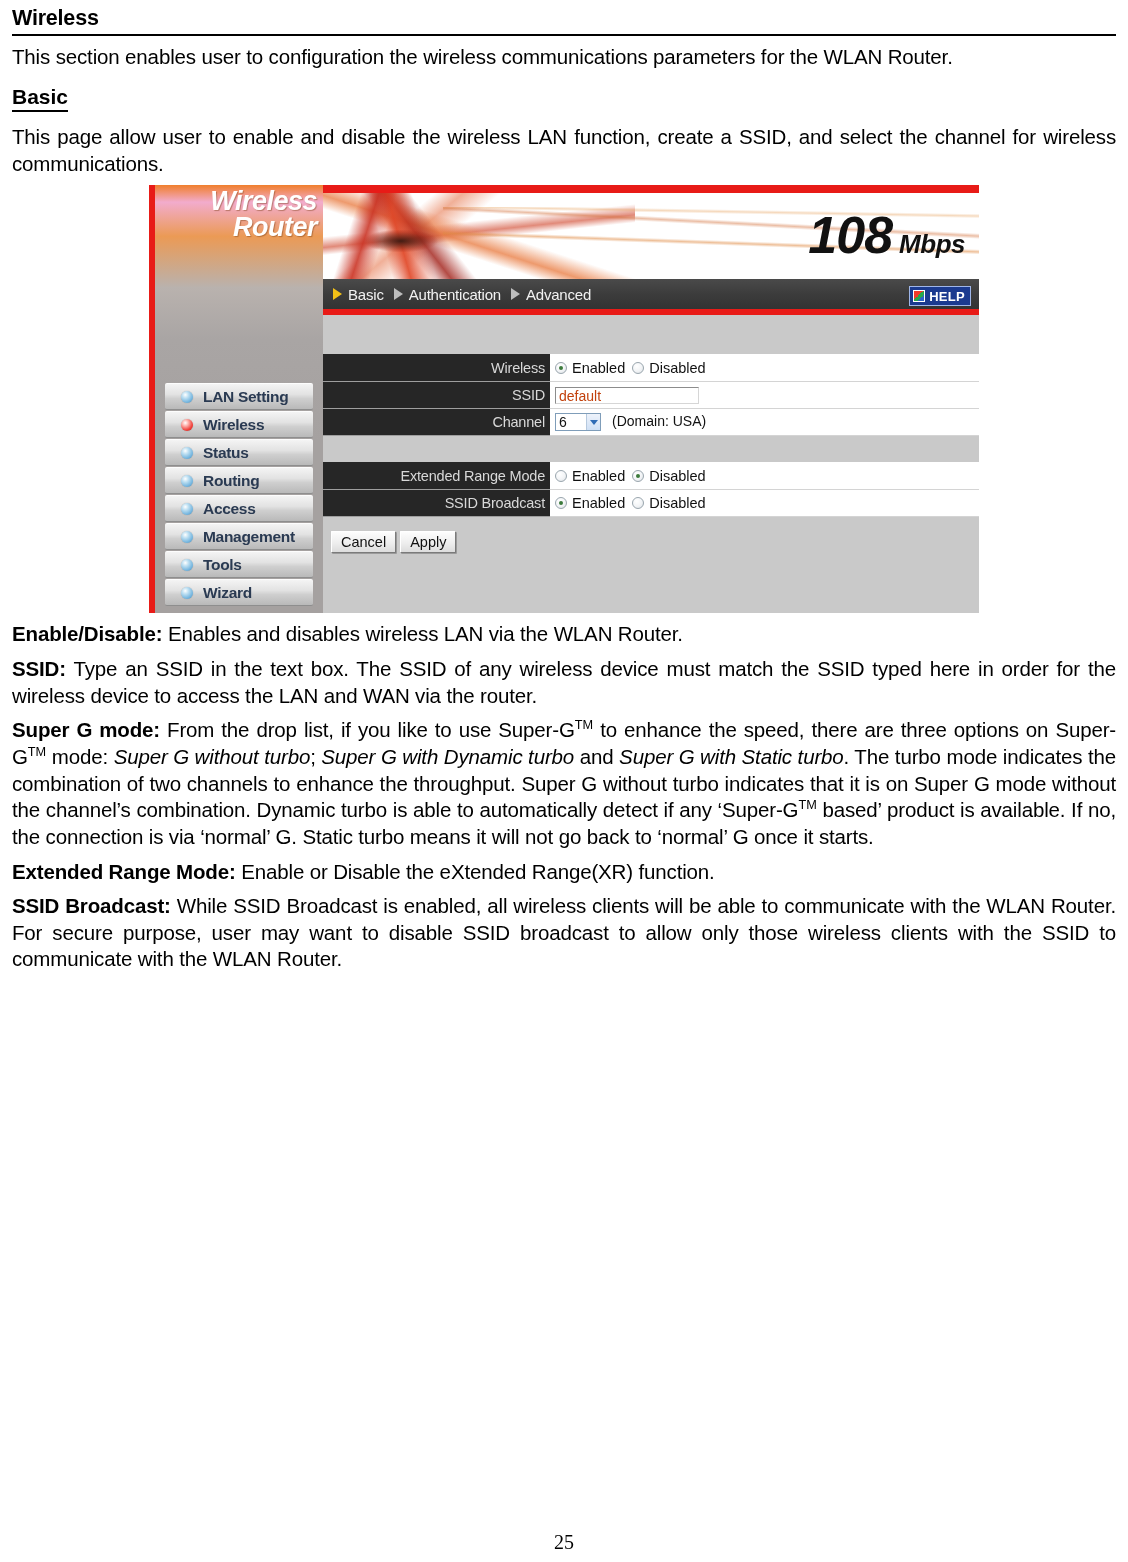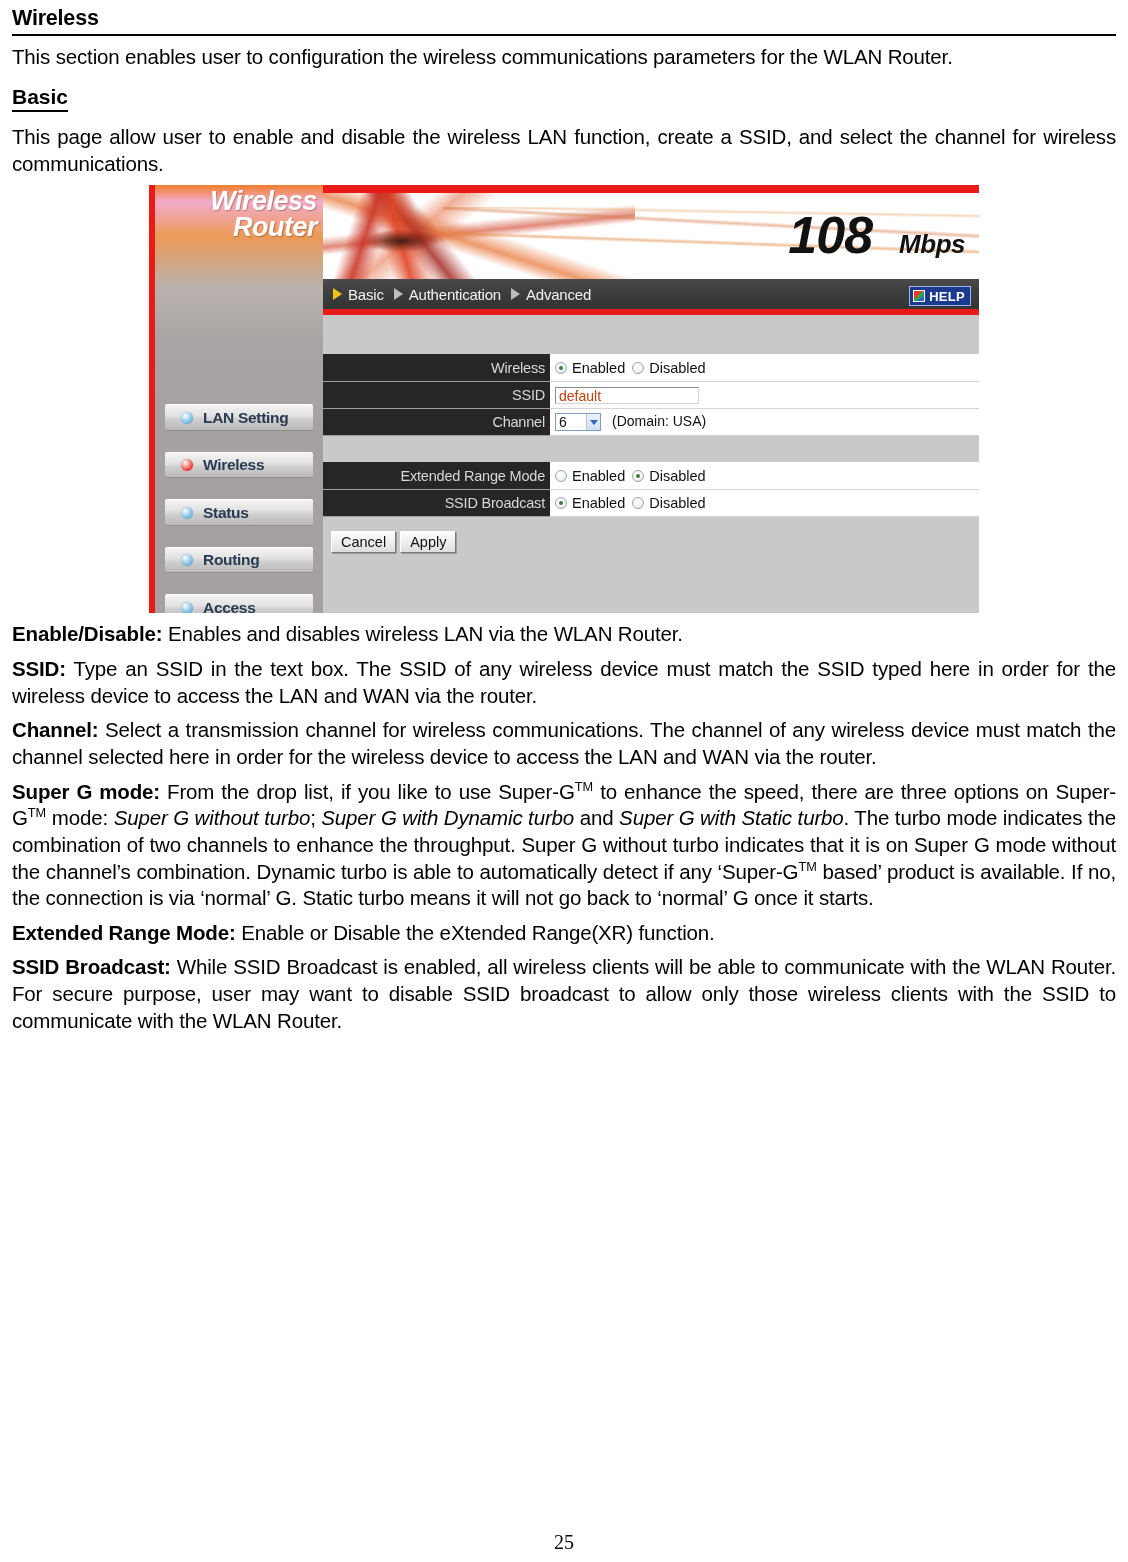--- a/index.html
+++ b/index.html
@@ -126,21 +126,20 @@
     height: 26.5px;
     margin-bottom: 1.5px;
     background: linear-gradient(to bottom, #f4f4f4 0%, #e2e2e2 42%, #cfcfcf 58%, #b9b9b9 100%);
     border-top: 1px solid #fdfdfd;
     border-bottom: 1px solid #8e8e8e;
     border-radius: 2px;
     display: flex;
     align-items: center;
     padding-left: 16px;
     box-sizing: border-box;
-    margin-top: 21px;
   }
   .navdot {
     width: 12px; height: 12px;
     border-radius: 50%;
     background: radial-gradient(circle at 36% 32%, #ffffff 0%, #bfe0f2 28%, #6fb2dd 70%, #3a7fad 100%);
     box-shadow: 0 0 1px rgba(0,0,0,0.35);
     flex: 0 0 auto;
   }
   .navbtn.active .navdot {
     background: radial-gradient(circle at 36% 32%, #ffffff 0%, #ffc2bd 22%, #f0403a 65%, #ba1f1a 100%);
@@ -194,21 +193,20 @@
       linear-gradient(1deg, rgba(255,255,255,0) 85%, rgba(230,160,90,0.4) 88%, rgba(255,255,255,0) 91%);
   }
   .banner-logo {
     position: absolute;
     right: 14px; top: 16px;
     display: flex;
     align-items: baseline;
     font-style: italic;
     font-weight: bold;
     color: #111111;
-    gap: 20px;
   }
   .banner-108 {
     font-size: 52px;
     letter-spacing: -1px;
     line-height: 1;
   }
   .banner-mbps {
     font-size: 26px;
     margin-left: 7px;
     letter-spacing: -0.5px;
@@ -567,21 +565,20 @@
         </div>
 
       </div>
     </div>
   </div>
 
   <p class="para"><span class="b">Enable/Disable:</span><span> Enables and disables wireless LAN via the WLAN Router.</span></p>
 
   <p class="para"><span class="b">SSID:</span><span> Type an SSID in the text box. The SSID of any wireless device must match the SSID typed here in order for the wireless device to access the LAN and WAN via the router.</span></p>
 
-  <p class="para"><span class="b">Channel:</span><span> Select a transmission channel for wireless communications. The channel of any wireless device must match the channel selected here in order for the wireless device to access the LAN and WAN via the router.</span></p>
 
   <p class="para"><span class="b">Super G mode:</span><span> From the drop list, if you like to use Super-G</span><sup class="tm">TM</sup><span> to enhance the speed, there are three options on Super-G</span><sup class="tm">TM</sup><span> mode: </span><span class="i">Super G without turbo</span><span>; </span><span class="i">Super G with Dynamic turbo</span><span> and </span><span class="i">Super G with Static turbo</span><span>.   The turbo mode indicates the combination of two channels to enhance the throughput.   Super G without turbo indicates that it is on Super G mode without the channel’s combination.   Dynamic turbo is able to automatically detect if any ‘Super-G</span><sup class="tm">TM</sup><span> based’ product is available.  If no, the connection is via ‘normal’ G. Static turbo means it will not go back to ‘normal’ G once it starts.</span></p>
 
   <p class="para"><span class="b">Extended Range Mode:</span><span> Enable or Disable the eXtended Range(XR)  function.</span></p>
 
   <p class="para"><span class="b">SSID Broadcast:</span><span> While SSID Broadcast is enabled, all wireless clients will be able to communicate with the WLAN Router. For secure purpose, user may want to disable SSID broadcast to allow only those wireless clients with the SSID to communicate with the WLAN Router.</span></p>
 
   <div class="pagenum">25</div>
 
 </div>

